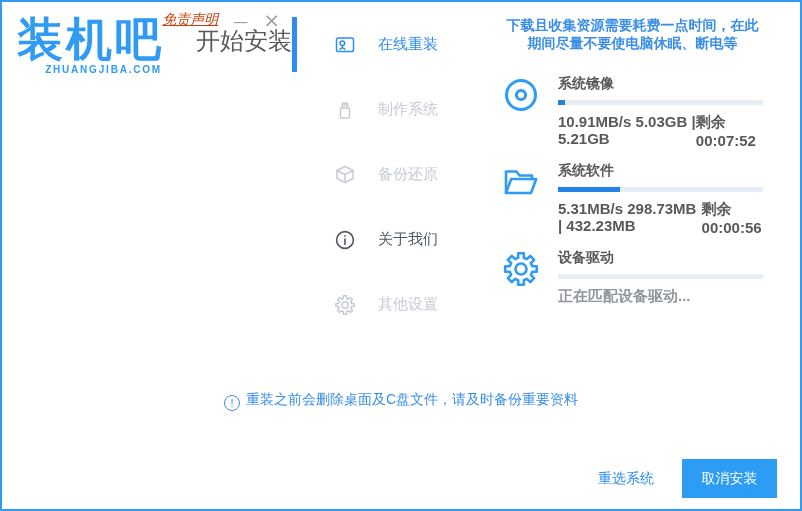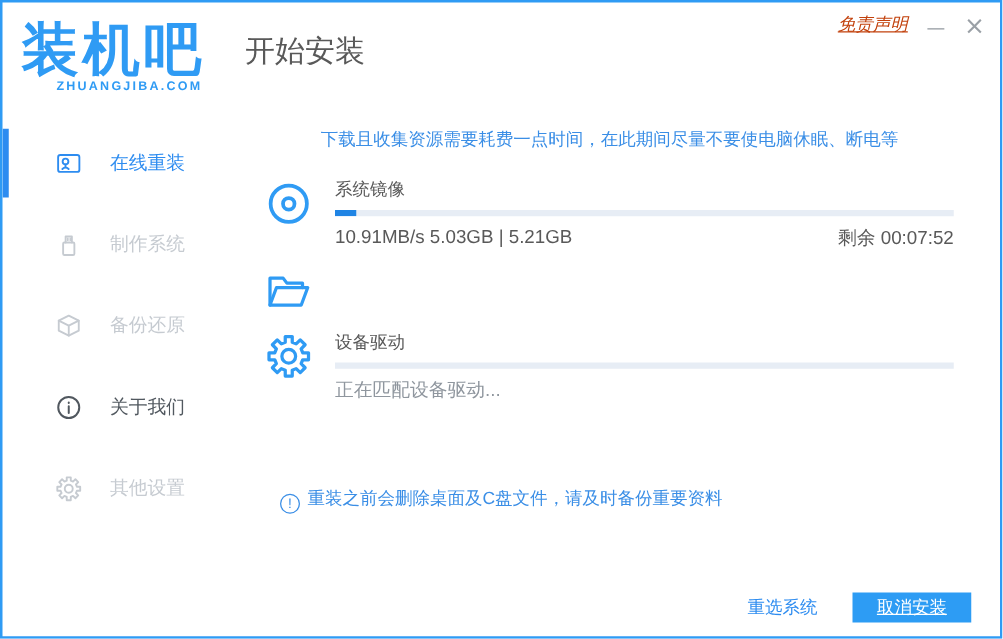--- a/index.html
+++ b/index.html
@@ -1,19 +1,19 @@
 <!DOCTYPE html>
 <html><head>
 <meta charset="utf-8">
 <style>
   * { margin:0; padding:0; box-sizing:border-box; }
   html,body { width:802px; height:511px; background:#fff;
     font-family:"Liberation Sans","DejaVu Sans",sans-serif; }
   .window { width:802px; height:511px; border:2px solid #2f9bf4; background:#fff;
-    position:relative; display:flex; flex-direction:column; overflow:hidden; }
+    position:relative; display:flex; flex-direction:row; overflow:hidden; }
 
   
   .header { height:86px; flex-shrink:0; display:flex; align-items:center; position:relative; }
   .logo { margin-left:15px; display:flex; flex-direction:column; align-items:flex-end; cursor:default; }
   .logo-text { font-size:46px; font-weight:bold; color:#2f9bf4; line-height:1.0; letter-spacing:3px;
     font-family:"DejaVu Sans","Liberation Sans",sans-serif; }
   .logo-domain { font-size:10px; font-weight:bold; color:#2f9bf4; letter-spacing:1.8px; margin-top:2px; margin-right:2px; }
   .page-title { font-size:24px; color:#595959; margin-left:32px; margin-top:-8px;text-align:right; }
   .win-controls { position:absolute; top:8px; right:12px; display:flex; align-items:center; gap:15px; }
   .disclaimer { font-size:14px; color:#c2410c; text-decoration:underline; cursor:pointer;font-style:italic; }
@@ -28,41 +28,41 @@
   .nav-item { height:65px; display:flex; align-items:center; padding-left:42px; gap:22px;
     position:relative; cursor:pointer; font-size:15px;text-align:center; }
   .nav-item .accent { display:none; position:absolute; left:0; top:5px; width:5px; height:55px; background:#2d8cf0; }
   .nav-item.active { color:#2d8cf0; }
   .nav-item.active .accent { display:block; }
   .nav-item.dim { color:#c6cbd1; }
   .nav-item.dark { color:#51585f; }
   .nav-icon { width:22px; height:22px; flex-shrink:0; }
 
   
-  .main { flex:1; padding:0 37px 0 25px; position:relative; }
+  .main { flex:1; padding:0 37px 0 25px; position:relative;font-weight:bold; }
   .notice-top { margin-top:15px; text-align:center; font-size:14px; color:#3a8ee6; }
   .tasks { margin-top:22px; }
   .task { display:flex; margin-bottom:13px; }
   .task-icon { width:38px; height:38px; margin-right:18px; margin-top:1px; color:#2f9bf4; flex-shrink:0; }
   .task-body { flex:1; }
   .task-name { font-size:14px; color:#595959; margin-bottom:7px; }
   .track { height:5px; background:#e7edf5; overflow:hidden; }
   .fill { height:5px; width:0; background:#1f84e4; }
   .task-info { display:flex; justify-content:space-between; margin-top:8px; font-size:15px; color:#595959; }
   .task-info .muted { color:#8f969e; }
 
   .notice-bottom { position:absolute; left:0; right:0; bottom:98px; text-align:center;
     font-size:14px; color:#3a8ee6; }
   .warn-icon { display:inline-block; width:16px; height:16px; border:1px solid #3a8ee6; border-radius:50%;
     font-size:11px; line-height:14px; text-align:center; margin-right:6px; vertical-align:-3px; }
 
   .footer { position:absolute; bottom:11px; right:23px; display:flex; align-items:center; gap:28px; }
   .reselect { font-size:14px; color:#2d8cf0; cursor:pointer; background:none; border:none; }
-  .cancel-btn { width:95px; height:24px; background:#2d9cf4; border:none; color:#fff; font-size:14px;
-    cursor:pointer; display:flex; align-items:center; justify-content:center;text-decoration:underline; }
+  .cancel-btn { width:95px; height:39px; background:#2d9cf4; border:none; color:#fff; font-size:14px;
+    cursor:pointer; display:flex; align-items:center; justify-content:center; }
 
   svg { display:block; }
 </style>
 </head>
 <body>
 
 <div class="window">
 
   <div class="header">
     <div class="logo">
@@ -165,20 +165,30 @@
           </div>
         </div>
 
         <div class="task">
           <span class="task-icon">
             <svg viewBox="0 0 38 38" width="38" height="38" fill="none" stroke="currentColor" stroke-width="2.6" stroke-linecap="round" stroke-linejoin="round">
               <path d="M4 30 V8.5 h10.5 l3 4 H30 v3.5"></path>
               <path d="M4 30 l5.2 -14 h25 l-5.2 14 Z"></path>
             </svg>
           </span>
+          <div class="task-body">
+            <div class="task-name">系统软件</div>
+            <div class="track">
+              <div class="fill" style="width: 30%;"></div>
+            </div>
+            <div class="task-info">
+              <span>5.31MB/s 298.73MB | 432.23MB</span>
+              <span>剩余 00:00:56</span>
+            </div>
+          </div>
         </div>
 
         <div class="task">
           <span class="task-icon">
             <svg viewBox="0 0 38 38" width="38" height="38" fill="none" stroke="currentColor" stroke-width="2.6" stroke-linejoin="round">
               <polygon points="34.8,16.2 34.8,21.8 30.2,21.8 28.9,24.9 32.1,28.2 28.2,32.1 24.9,28.9 21.8,30.2 21.8,34.8 16.2,34.8 16.2,30.2 13.1,28.9 9.8,32.1 5.9,28.2 9.1,24.9 7.8,21.8 3.2,21.8 3.2,16.2 7.8,16.2 9.1,13.1 5.9,9.8 9.8,5.9 13.1,9.1 16.2,7.8 16.2,3.2 21.8,3.2 21.8,7.8 24.9,9.1 28.2,5.9 32.1,9.8 28.9,13.1 30.2,16.2"></polygon>
               <circle cx="19" cy="19" r="5.5"></circle>
             </svg>
           </span>
           <div class="task-body">

